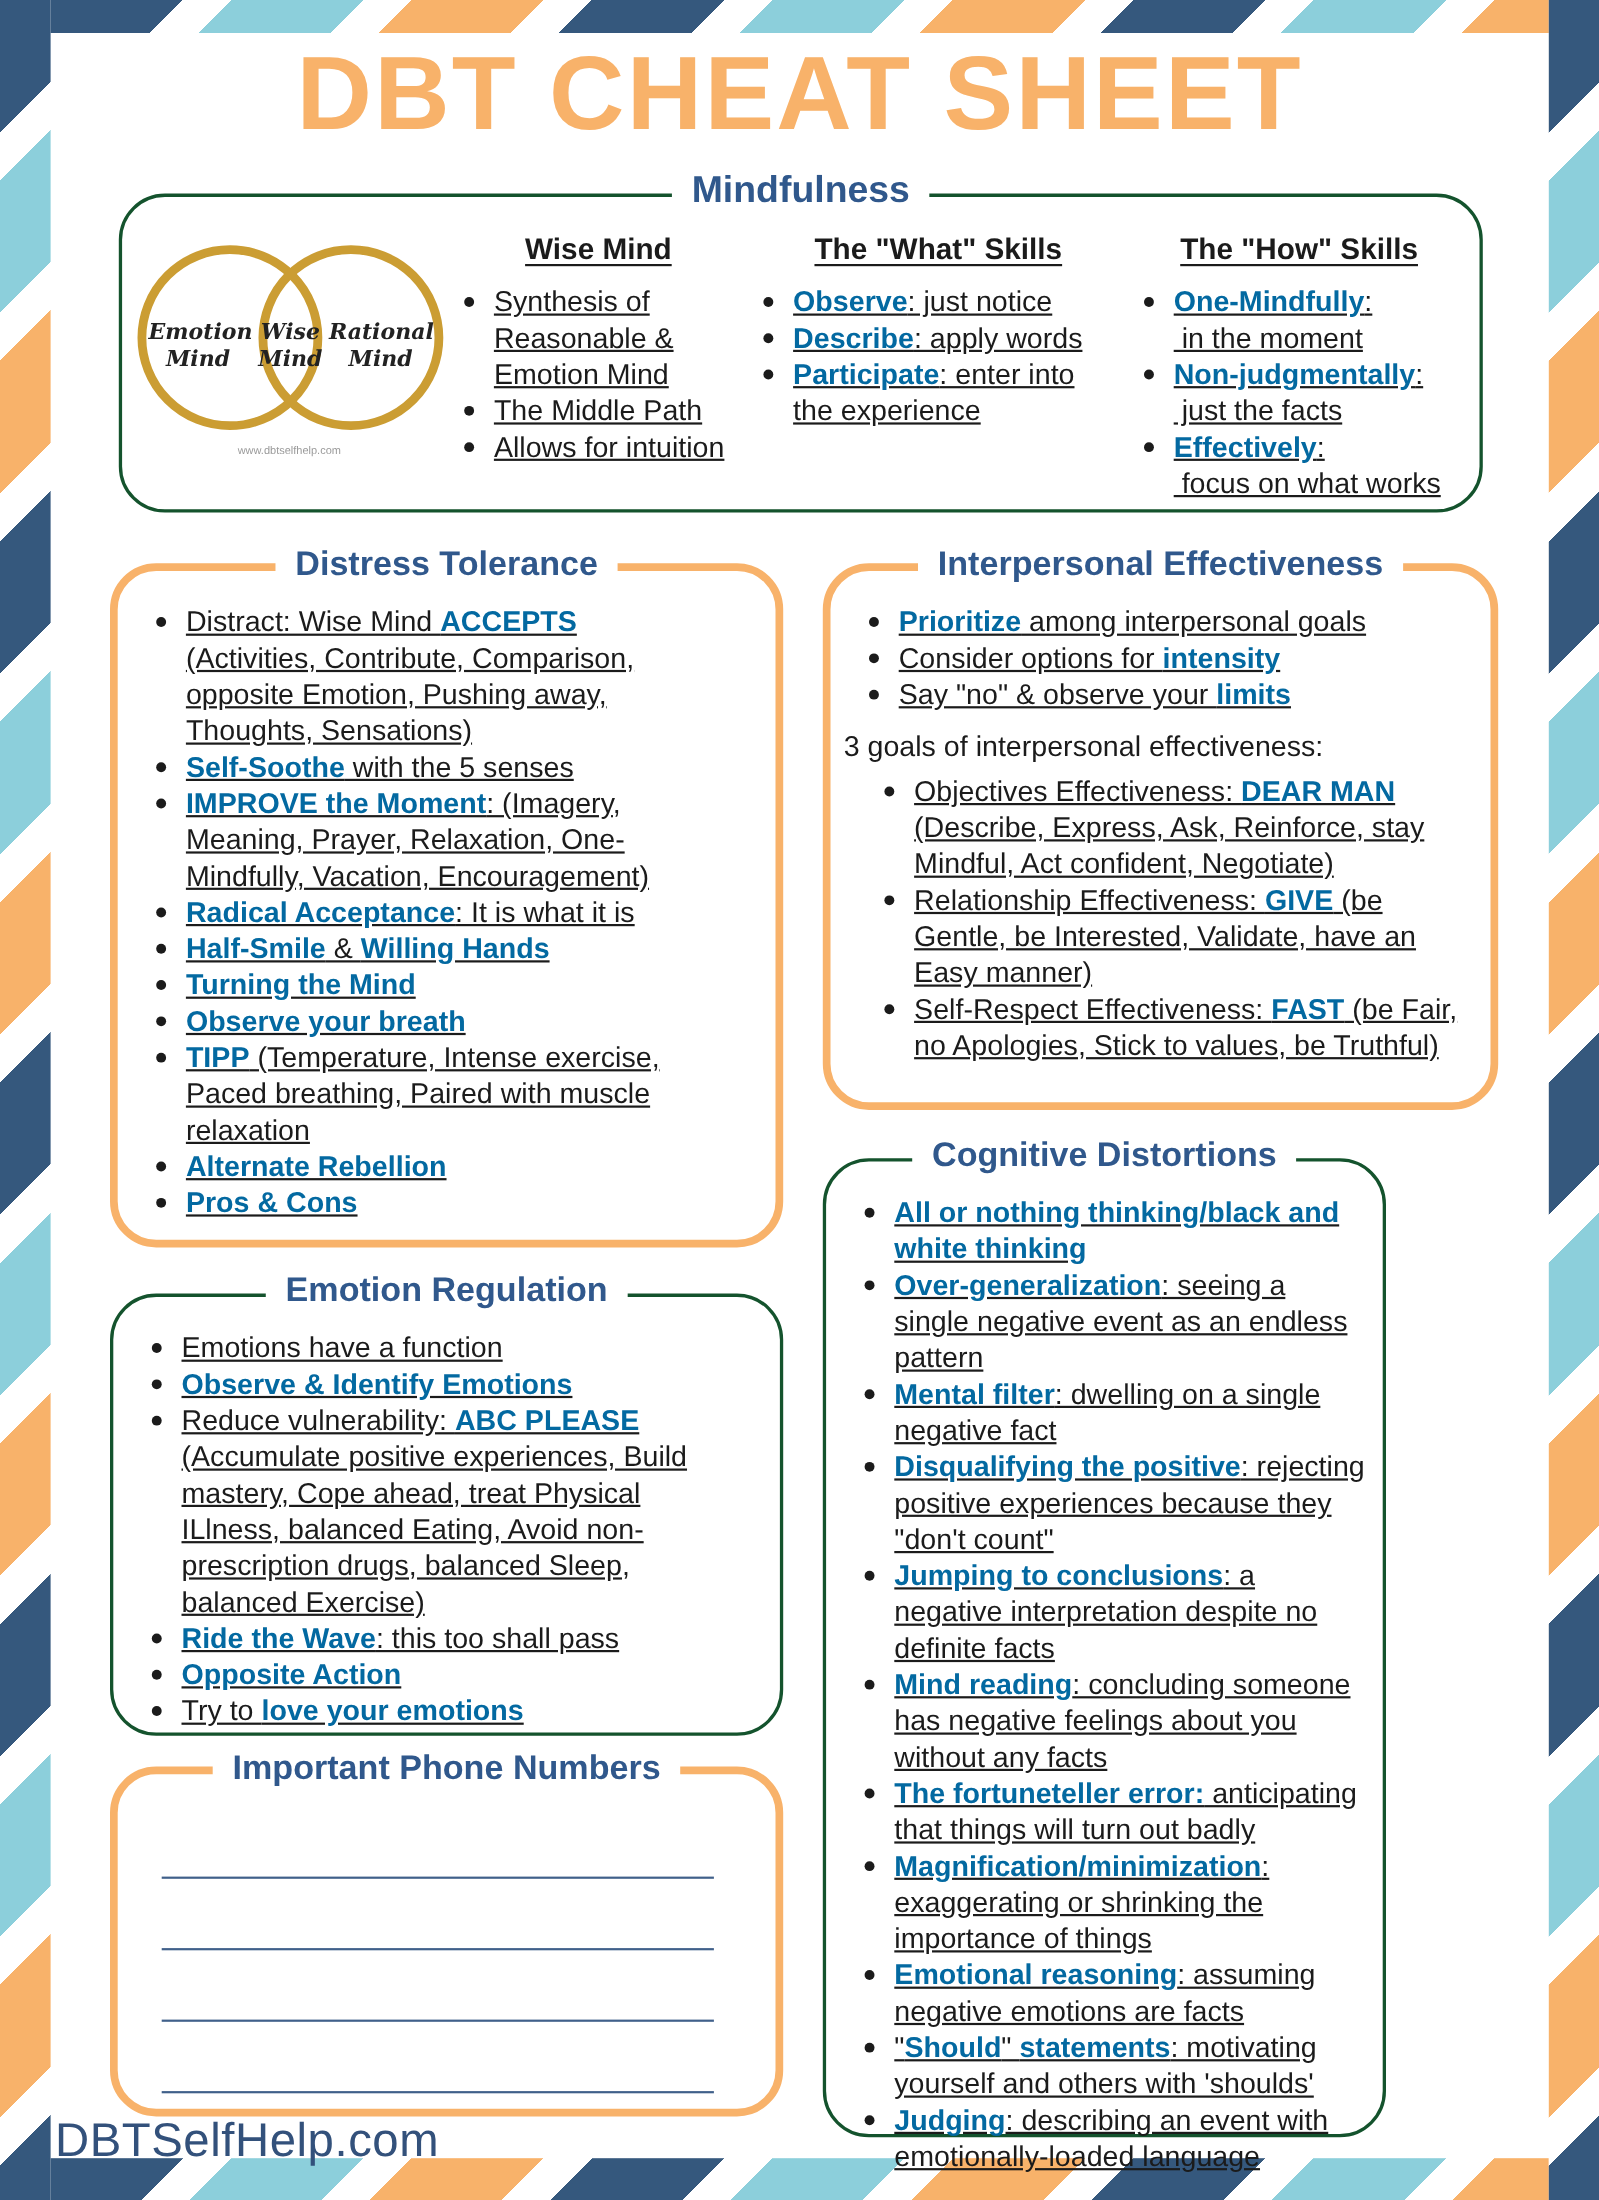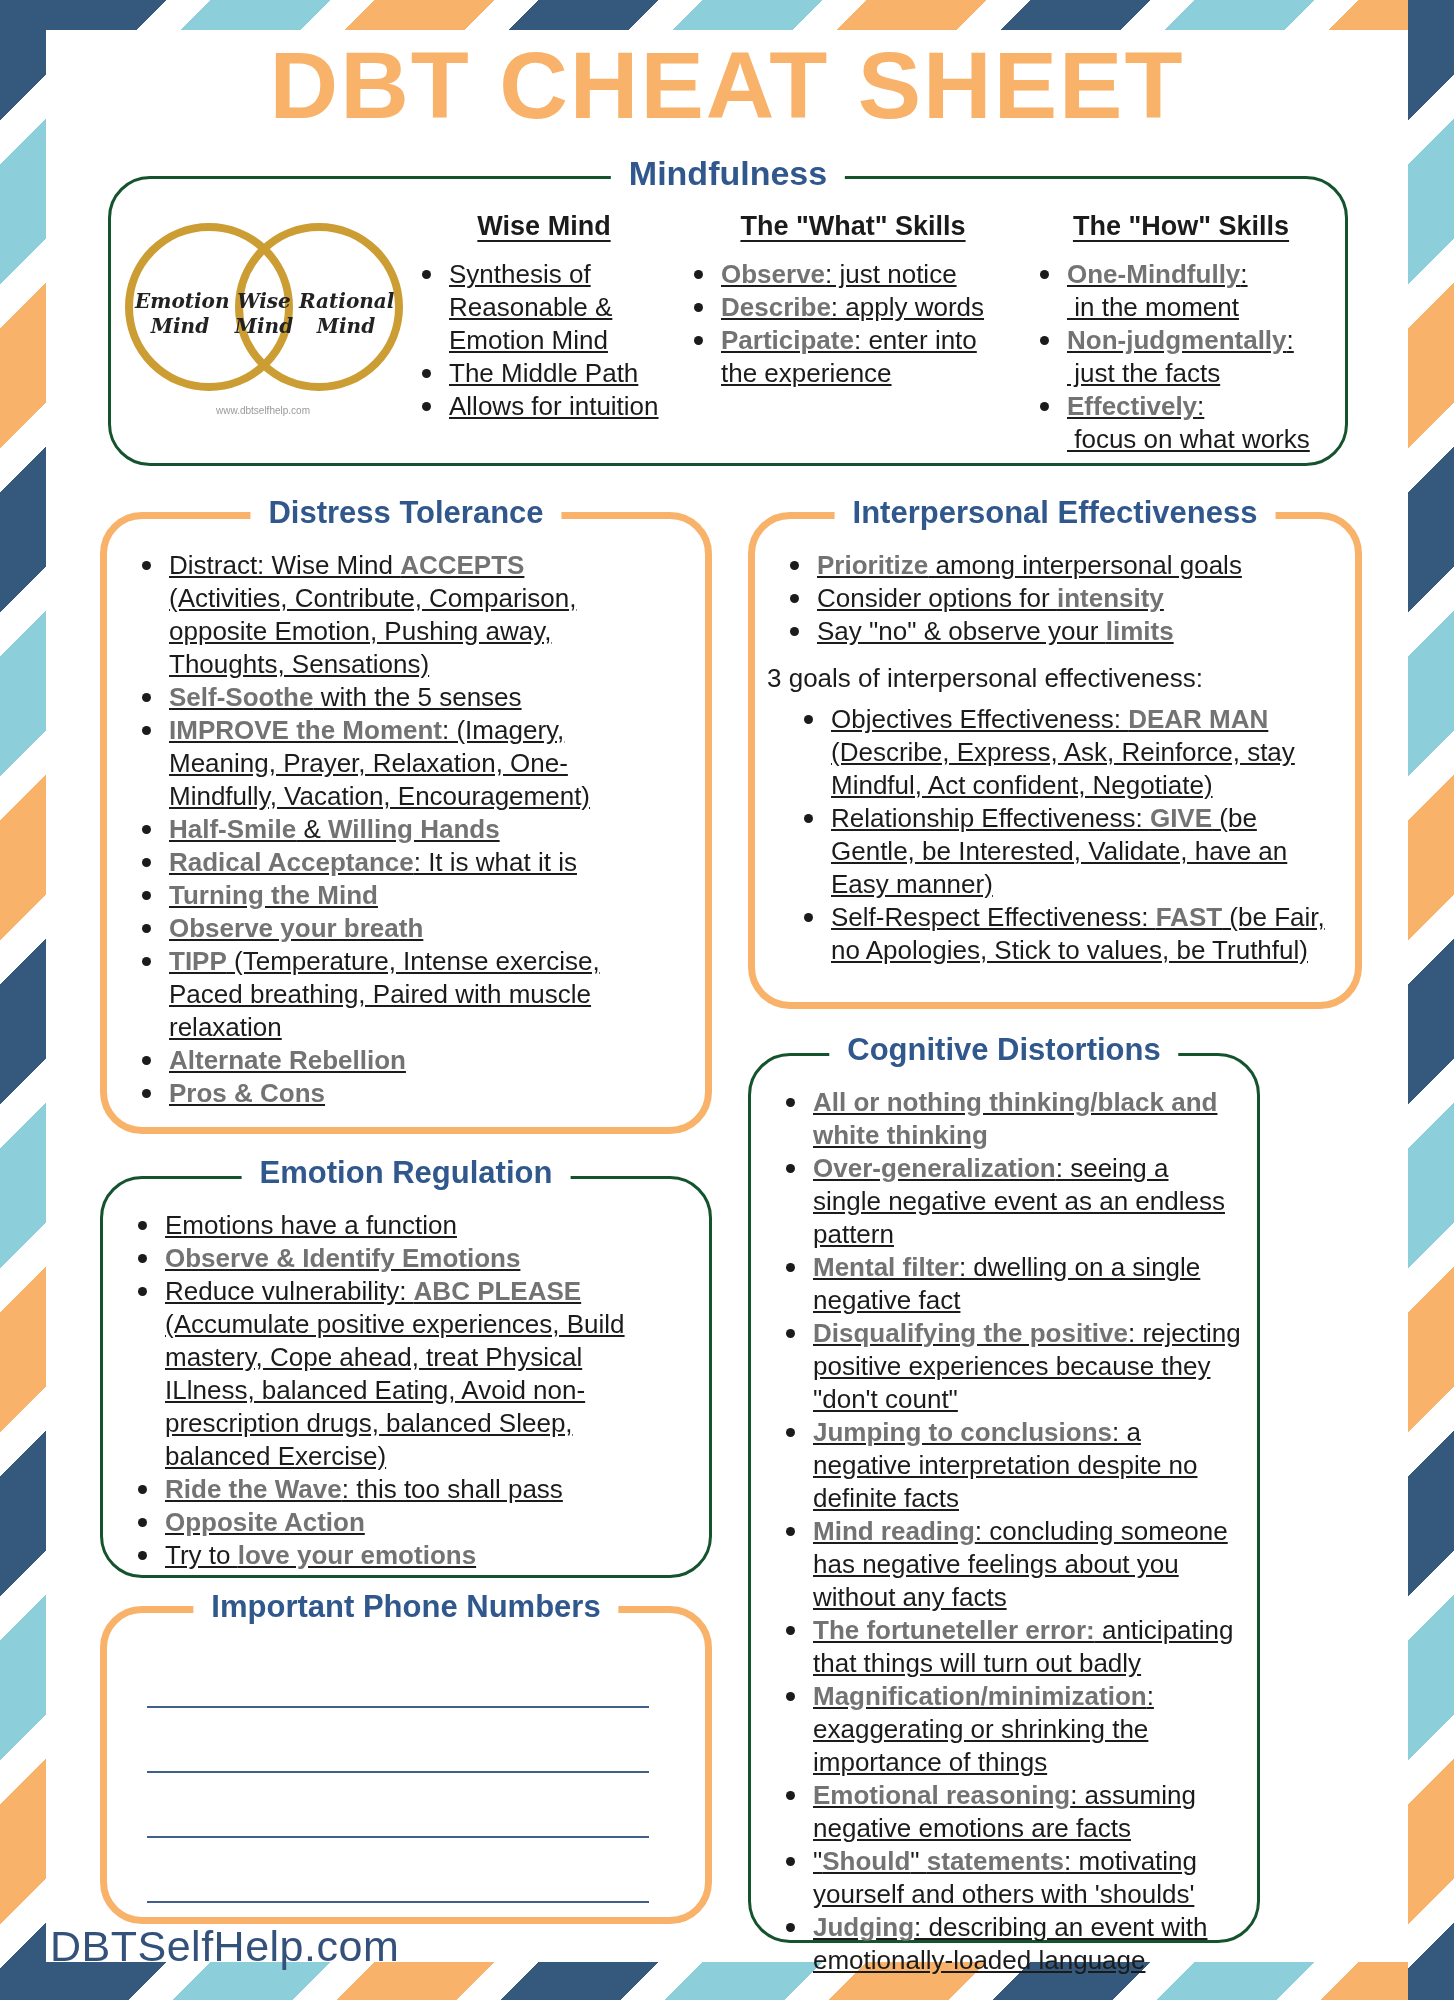--- a/index.html
+++ b/index.html
@@ -54,21 +54,21 @@
   .col-what{width:336px;}
   .col-how{width:300px;}
   .mhead{text-align:center;font-weight:700;font-size:27px;margin:4px 0 16px;
     text-decoration:underline;text-decoration-thickness:2px;text-underline-offset:5px;}
 
   
   .blist{list-style:none;margin:0;padding:0;font-size:26px;line-height:33px;}
   .blist li{position:relative;padding-left:36px;text-decoration:underline;}
   .blist li::before{content:"";position:absolute;left:9px;top:12px;width:9px;height:9px;
     border-radius:50%;background:#1b1b1b;}
-  b{font-weight:700;color:#737373;}
+  b{font-weight:700;color:#0369a1;}
 
   .box-body{padding:30px 16px 0 26px;font-size:26px;line-height:33px;}
   #distress .box-body,#emotion .box-body{padding-right:60px;}
 
   #distress{left:100px;top:512px;width:612px;height:622px;}
   #emotion{left:100px;top:1176px;width:612px;height:402px;}
   #phone{left:100px;top:1606px;width:612px;height:318px;}
   #interpersonal{left:748px;top:512px;width:614px;height:497px;}
   #cognitive{left:748px;top:1053px;width:512px;height:890px;}
 
@@ -129,22 +129,22 @@
   </div>
 </section>
 
 <section id="distress" class="box b-orange">
   <h2 class="box-title">Distress Tolerance</h2>
   <div class="box-body">
     <ul class="blist">
         <li>Distract: Wise Mind <b>ACCEPTS</b> (Activities, Contribute, Comparison, opposite Emotion, Pushing away, Thoughts, Sensations)</li>
         <li><b>Self-Soothe</b> with the 5 senses</li>
         <li><b>IMPROVE the Moment</b>: (Imagery, Meaning, Prayer, Relaxation, One-Mindfully, Vacation, Encouragement)</li>
+        <li><b>Radical Acceptance</b>: It is what it is</li>
         <li><b>Half-Smile</b> &amp; <b>Willing Hands</b></li>
-        <li><b>Radical Acceptance</b>: It is what it is</li>
         <li><b>Turning the Mind</b></li>
         <li><b>Observe your breath</b></li>
         <li><b>TIPP</b> (Temperature, Intense exercise, Paced breathing, Paired with muscle relaxation</li>
         <li><b>Alternate Rebellion</b></li>
         <li><b>Pros &amp; Cons</b></li>
       </ul>
   </div>
 </section>
 
 <section id="interpersonal" class="box b-orange">

